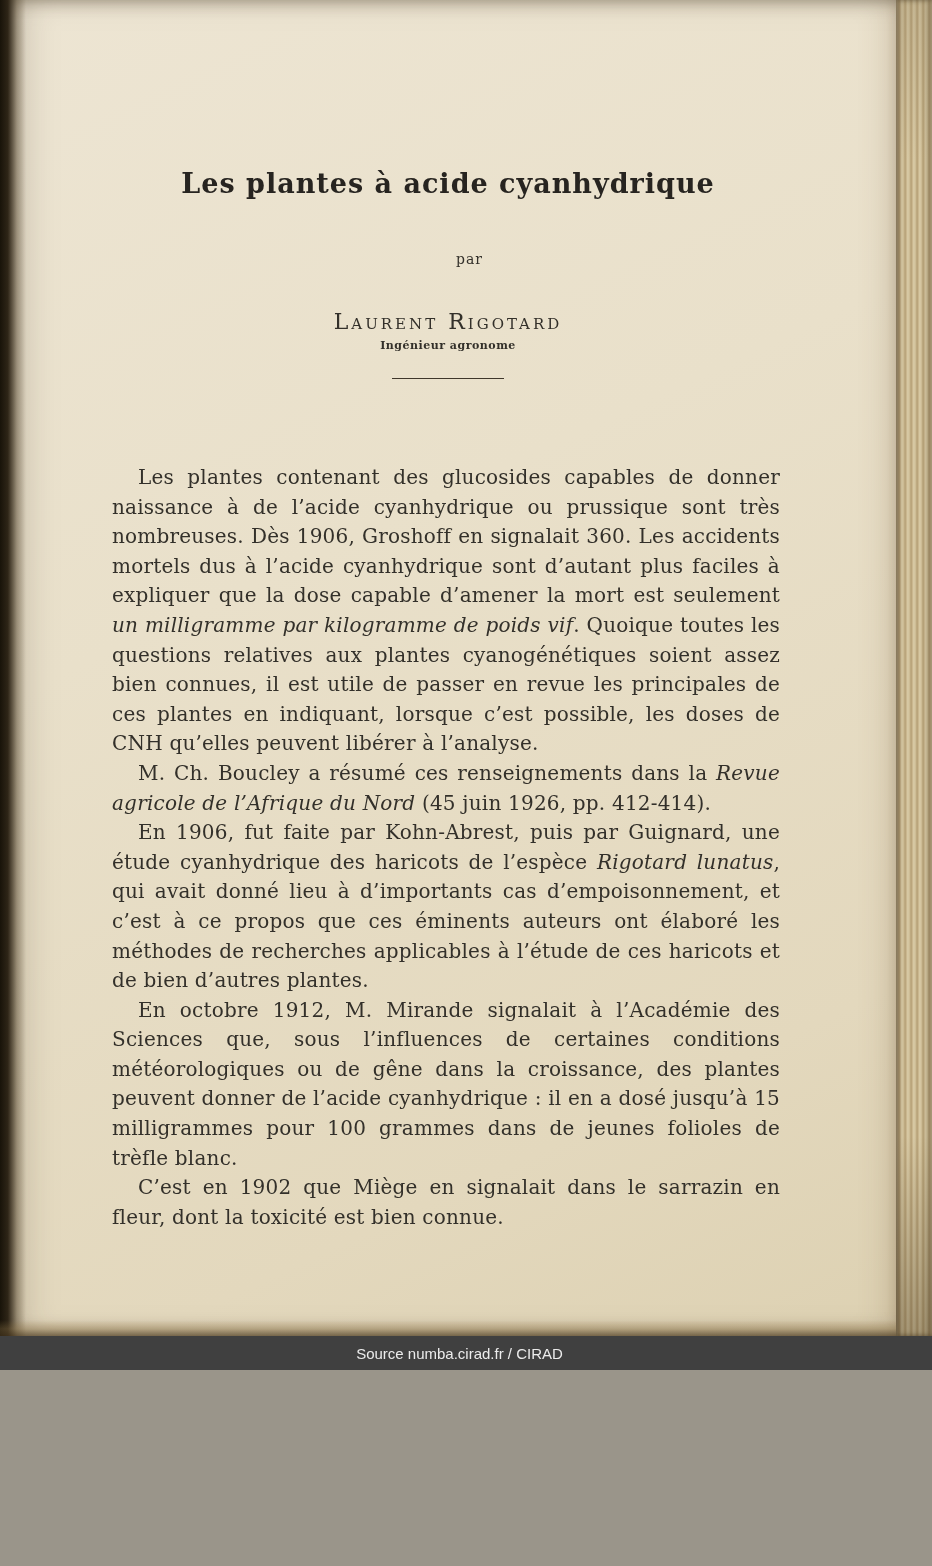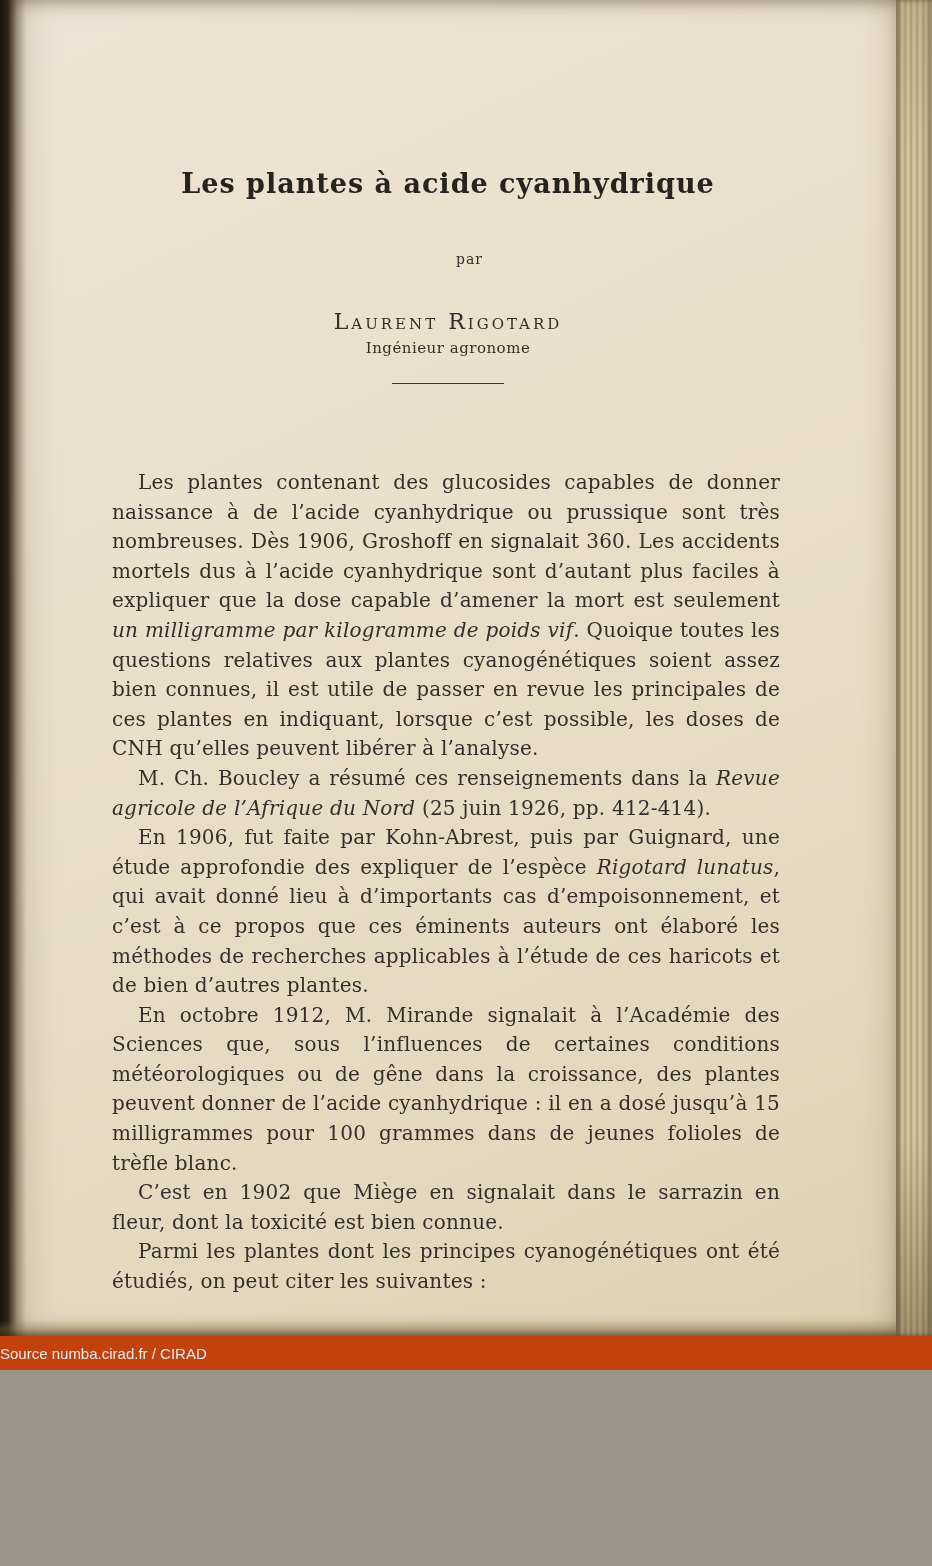--- a/index.html
+++ b/index.html
@@ -49,27 +49,27 @@
   .bottom-edge {
     position: absolute;
     left: 0; right: 36px; bottom: 34px; height: 16px;
     background: linear-gradient(to bottom,
       rgba(0,0,0,0) 0%, rgba(140,115,70,.35) 55%, rgba(75,58,32,.60) 100%);
   }
 
   .footer-bar {
     position: absolute;
     left: 0; right: 0; bottom: 0; height: 34px;
-    background: #c2410c;
+    background: #404040;
     color: #ececec;
     font-family: "Liberation Sans", "DejaVu Sans", sans-serif;
     font-size: 15px;
     display: flex;
     align-items: center;
-    justify-content: flex-start;
+    justify-content: center;
     padding-right: 13px;
   }
 
   .content { position: absolute; inset: 0; color: #33302a; }
 
   .title {
     margin: 168px 0 0;
     text-align: center;
     font-size: 27px;
     font-weight: 700;
@@ -86,22 +86,23 @@
   .author {
     margin-top: 42px;
     text-align: center;
     font-size: 22px;
     font-variant: small-caps;
     letter-spacing: 3px;
   }
   .role {
     margin-top: 5px;
     text-align: center;
-    font-size: 15px;
+    font-size: 11px;
     letter-spacing: .5px;
+    font-weight: bold;
   }
   .rule {
     width: 112px;
     height: 0;
     border: 0;
     border-top: 1.5px solid #3f372b;
     margin: 26px auto 0;
   }
   .body {
     margin: 84px 116px 0 112px;
@@ -120,25 +121,24 @@
 
   <div class="page">
     <div class="content">
       <h1 class="title">Les plantes à acide cyanhydrique</h1>
       <div class="byline">par</div>
       <div class="author">Laurent Rigotard</div>
       <div class="role">Ingénieur agronome</div>
       <hr class="rule">
       <div class="body" id="paragraphs">
           <p><span>Les plantes contenant des glucosides capables de donner naissance à de l’acide cyanhydrique ou prussique sont très nombreuses. Dès 1906, Groshoff en signalait 360. Les accidents mortels dus à l’acide cyanhydrique sont d’autant plus faciles à expliquer que la dose capable d’amener la mort est seulement </span><i>un milligramme par kilogramme de poids vif</i><span>. Quoique toutes les questions relatives aux plantes cyanogénétiques soient assez bien connues, il est utile de passer en revue les principales de ces plantes en indiquant, lorsque c’est possible, les doses de CNH qu’elles peuvent libérer à l’analyse.</span></p>
-          <p><span>M. Ch. Boucley a résumé ces renseignements dans la </span><i>Revue agricole de l’Afrique du Nord</i><span> (25 juin 1926, pp. 412-414).</span></p>
-          <p><span>En 1906, fut faite par Kohn-Abrest, puis par Guignard, une étude approfondie des expliquer de l’espèce </span><i>Rigotard lunatus</i><span>, qui avait donné lieu à d’importants cas d’empoisonnement, et c’est à ce propos que ces éminents auteurs ont élaboré les méthodes de recherches applicables à l’étude de ces haricots et de bien d’autres plantes.</span></p>
+          <p><span>M. Ch. Boucley a résumé ces renseignements dans la </span><i>Revue agricole de l’Afrique du Nord</i><span> (45 juin 1926, pp. 412-414).</span></p>
+          <p><span>En 1906, fut faite par Kohn-Abrest, puis par Guignard, une étude cyanhydrique des haricots de l’espèce </span><i>Rigotard lunatus</i><span>, qui avait donné lieu à d’importants cas d’empoisonnement, et c’est à ce propos que ces éminents auteurs ont élaboré les méthodes de recherches applicables à l’étude de ces haricots et de bien d’autres plantes.</span></p>
           <p><span>En octobre 1912, M. Mirande signalait à l’Académie des Sciences que, sous l’influences de certaines conditions météorologiques ou de gêne dans la croissance, des plantes peuvent donner de l’acide cyanhydrique : il en a dosé jusqu’à 15 milligrammes pour 100 grammes dans de jeunes folioles de trèfle blanc.</span></p>
           <p><span>C’est en 1902 que Miège en signalait dans le sarrazin en fleur, dont la toxicité est bien connue.</span></p>
-          <p><span>Parmi les plantes dont les principes cyanogénétiques ont été étudiés, on peut citer les suivantes :</span></p>
         </div>
     </div>
   </div>
 
   <div class="binding"></div>
   <div class="page-stack"></div>
   <div class="bottom-edge"></div>
 
   <div class="footer-bar">
     <span>Source numba.cirad.fr / CIRAD</span>

